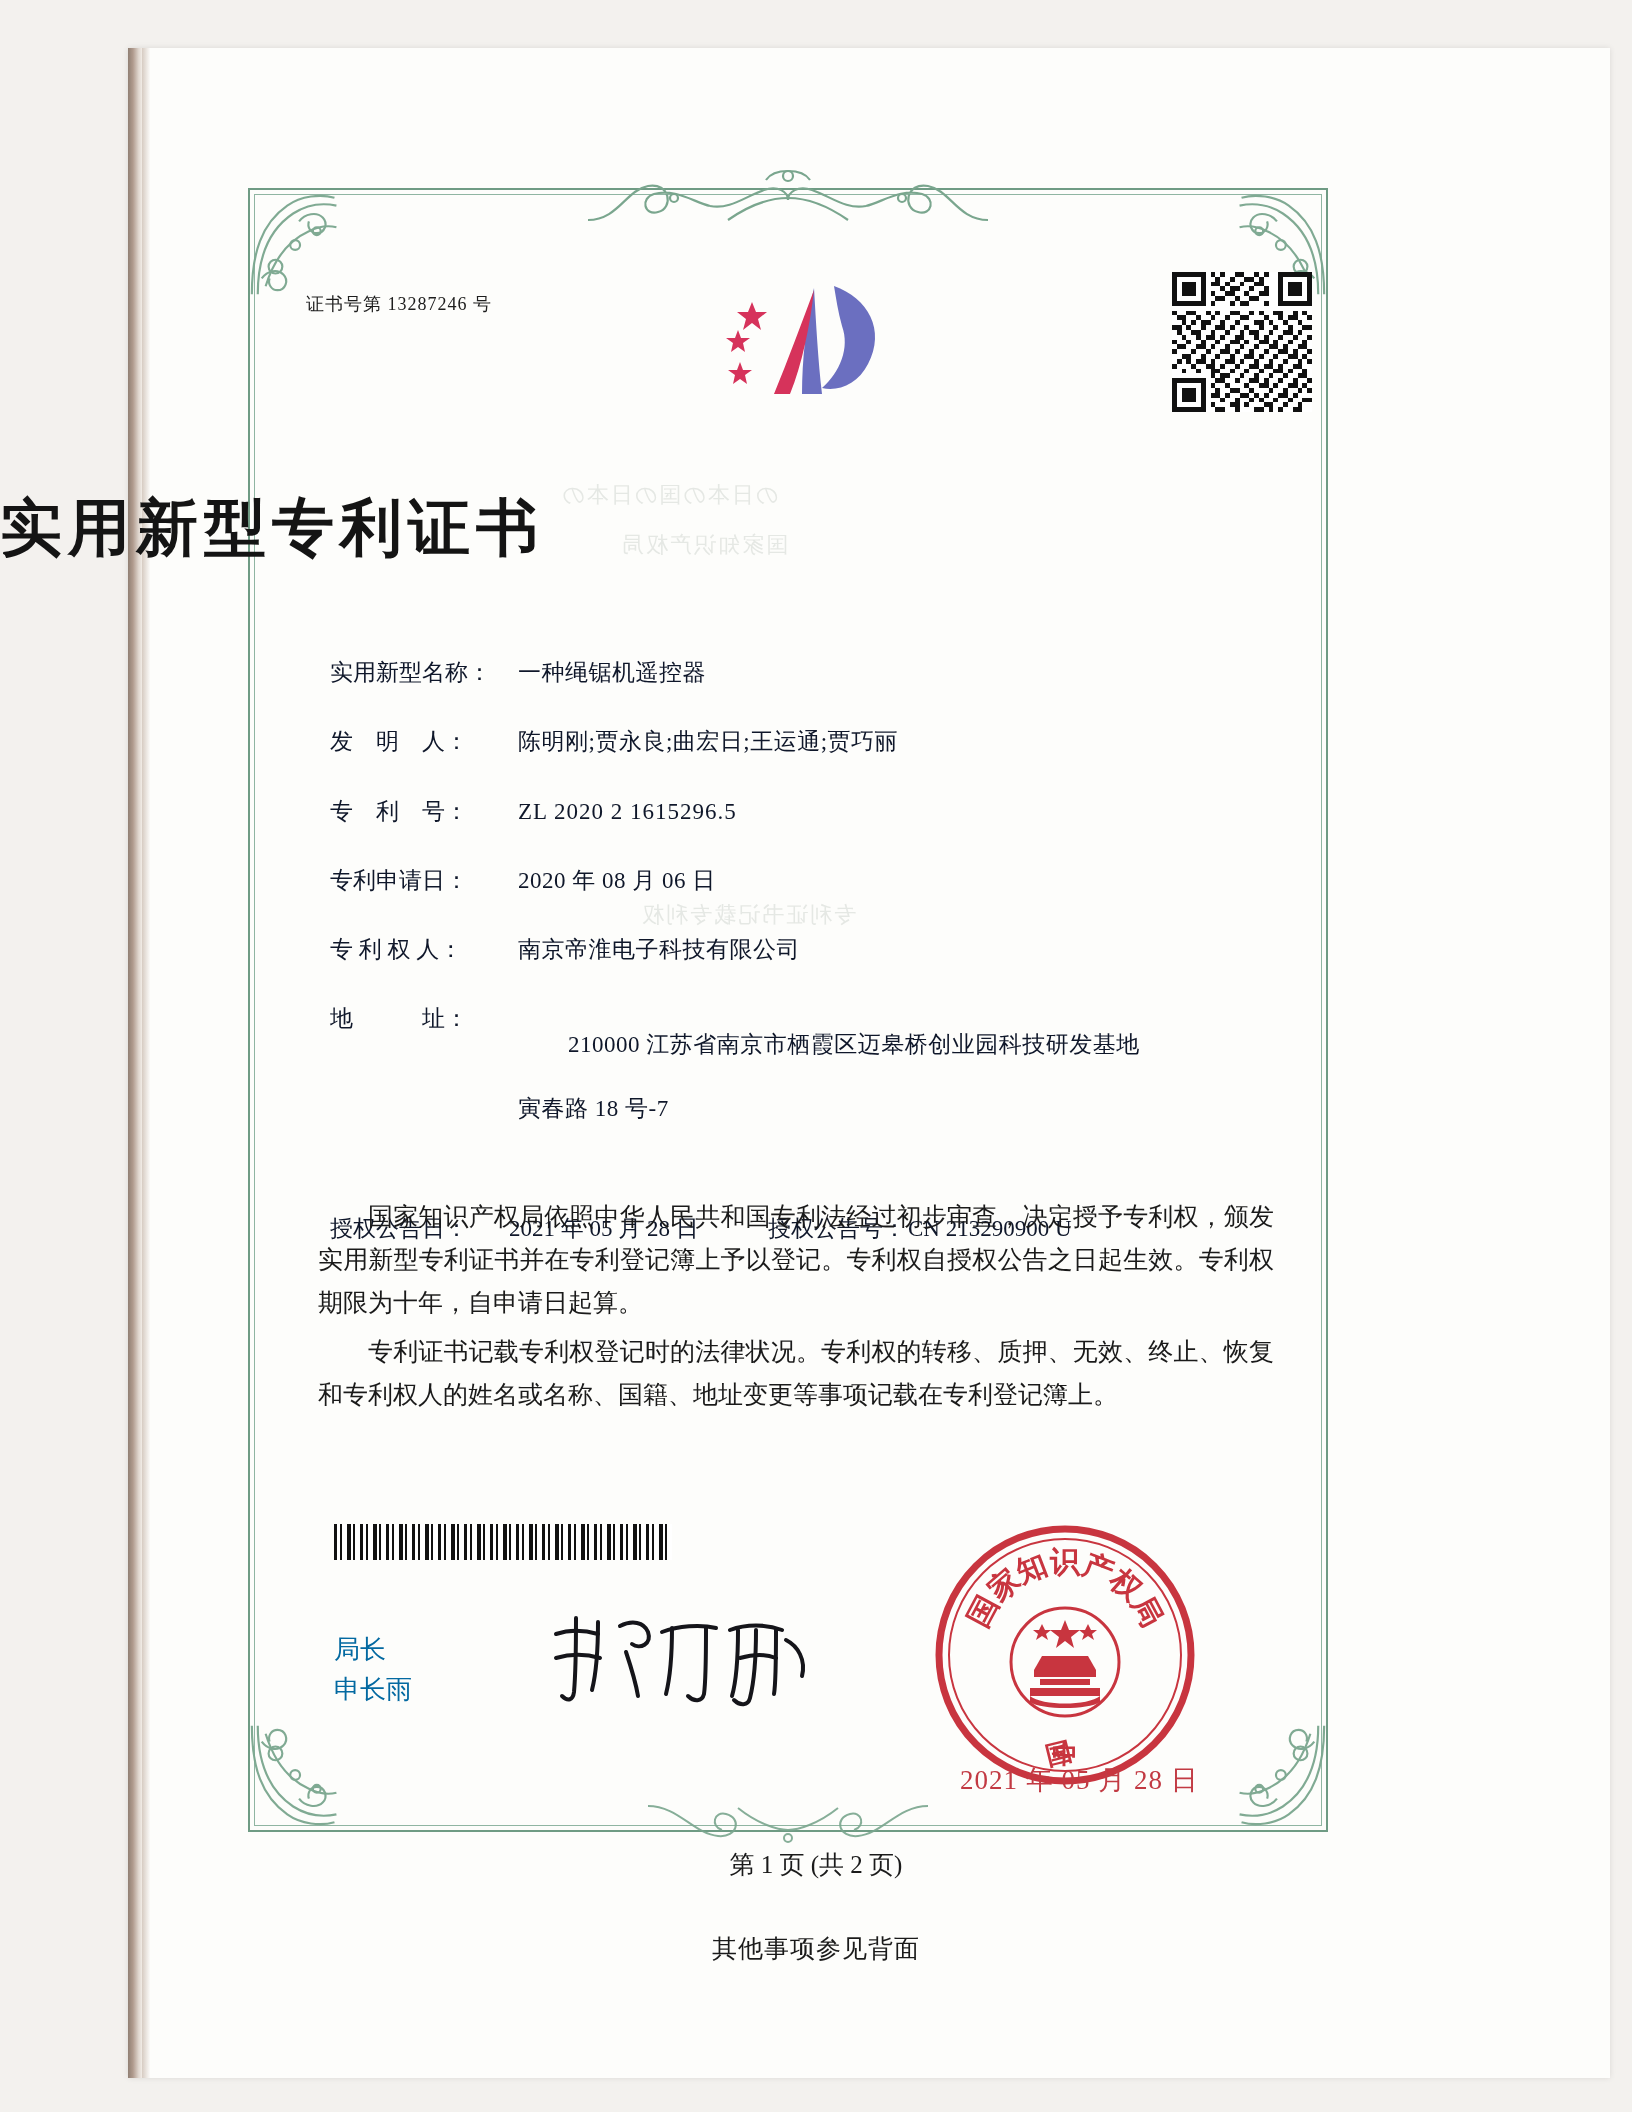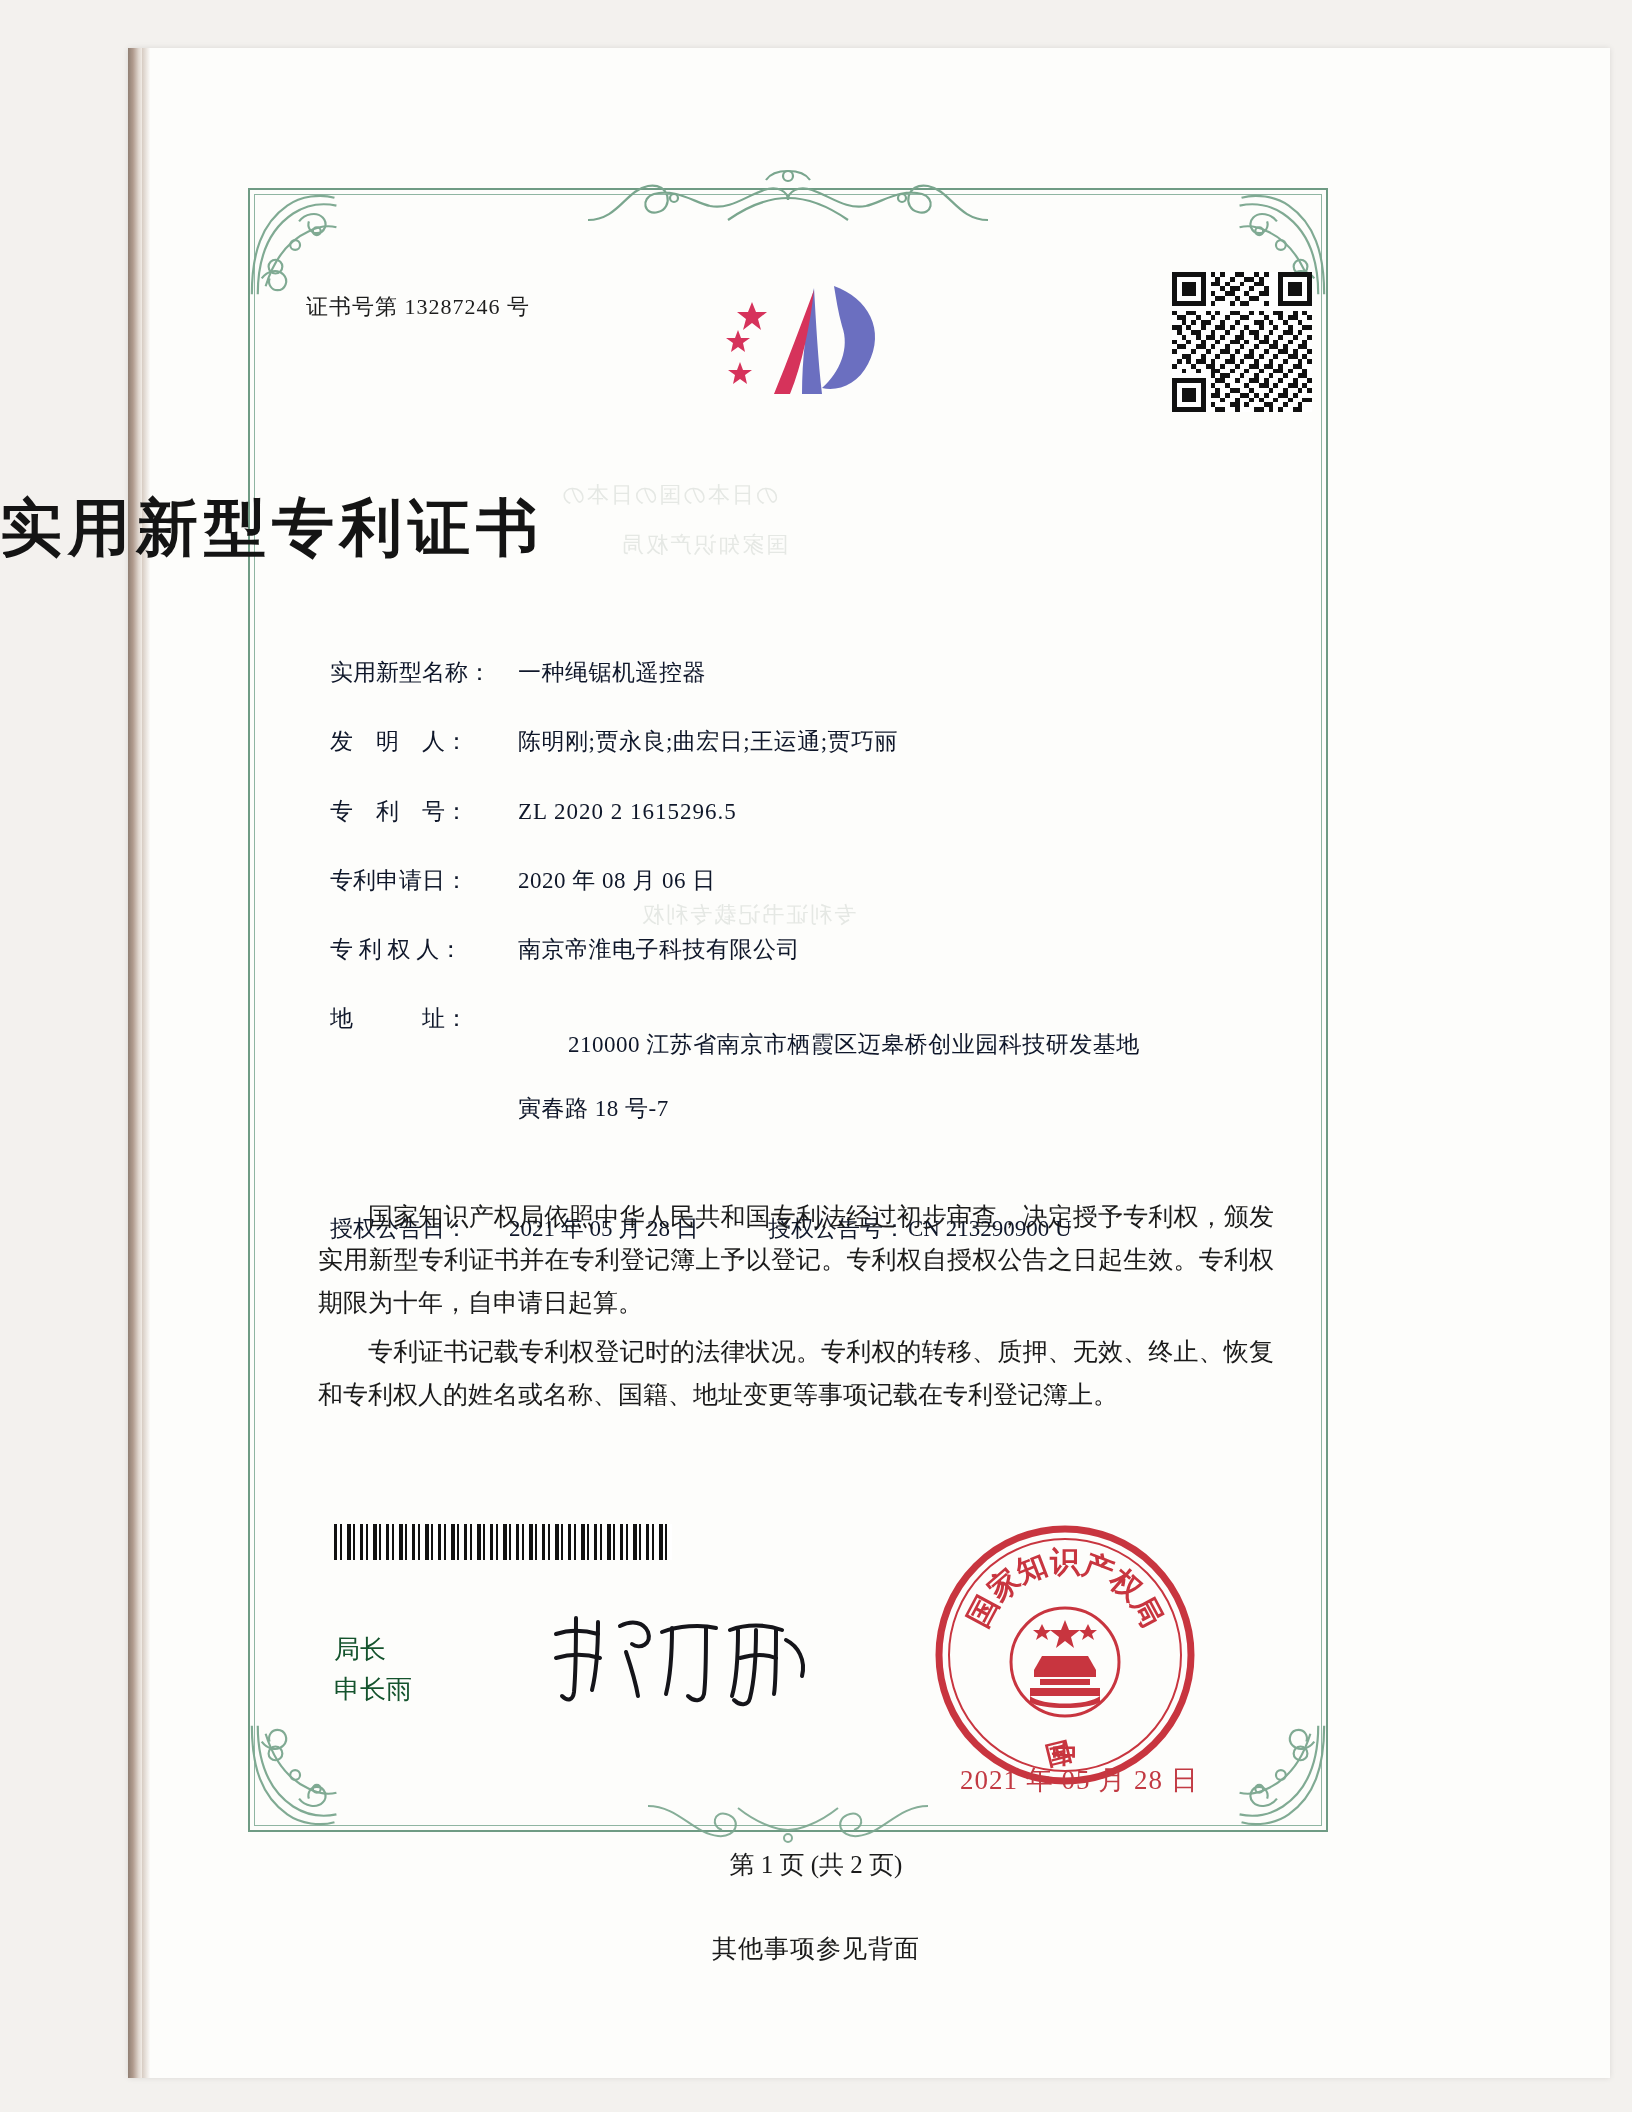--- a/index.html
+++ b/index.html
@@ -98,21 +98,21 @@
     color: #7aa68e;
     opacity: .9;
   }
   .bottom-flourish svg { width: 100%; height: 100%; display: block; }
 
   
   .cert-no {
     position: absolute;
     left: 306px;
     top: 292px;
-    font-size: 22px;
+    font-size: 18px;
     color: #1d1d1d;
     letter-spacing: 1px;
     white-space: nowrap;
   }
 
   .logo {
     position: absolute;
     left: 718px;
     top: 268px;
     width: 190px;
@@ -213,21 +213,21 @@
       #111 13px, #111 17px, #fff 17px, #fff 19px,
       #111 19px, #111 21px, #fff 21px, #fff 26px);
   }
 
   
   .sig-label {
     position: absolute;
     left: 334px;
     top: 1630px;
     font-size: 26px;
-    color: #14532d;
+    color: #0369a1;
     line-height: 1.55;
   }
   .signature {
     position: absolute;
     left: 540px;
     top: 1600px;
     width: 280px;
     height: 110px;
     color: #15151a;
   }

